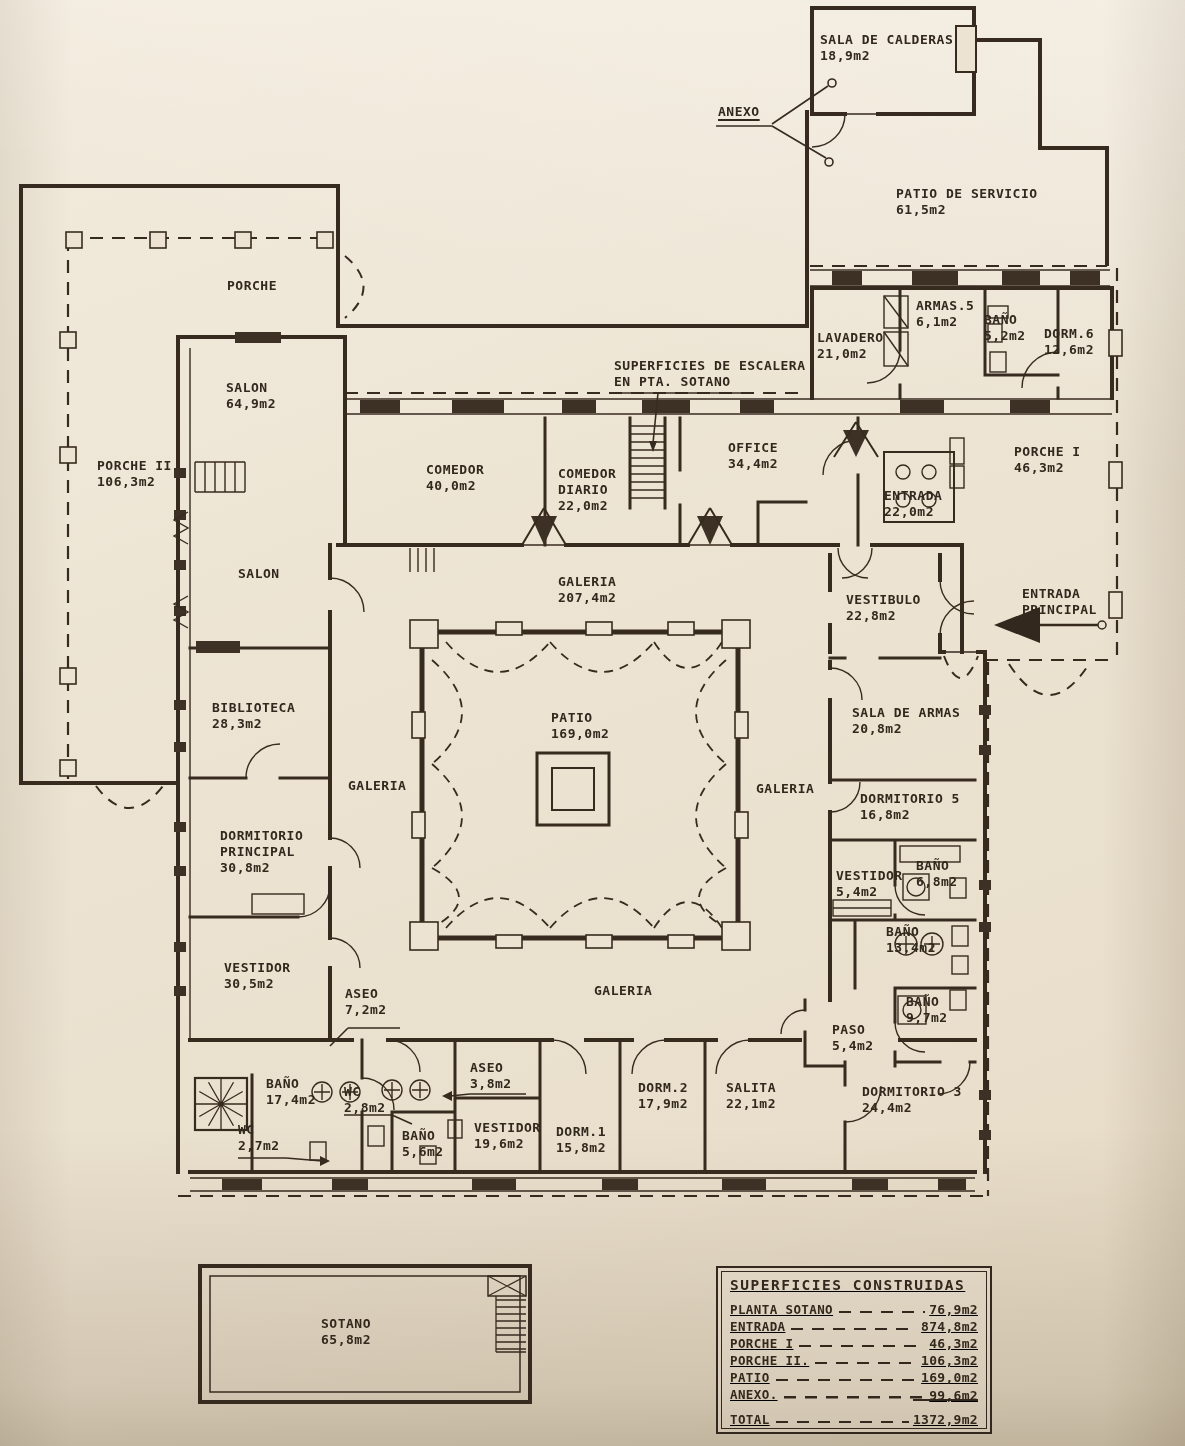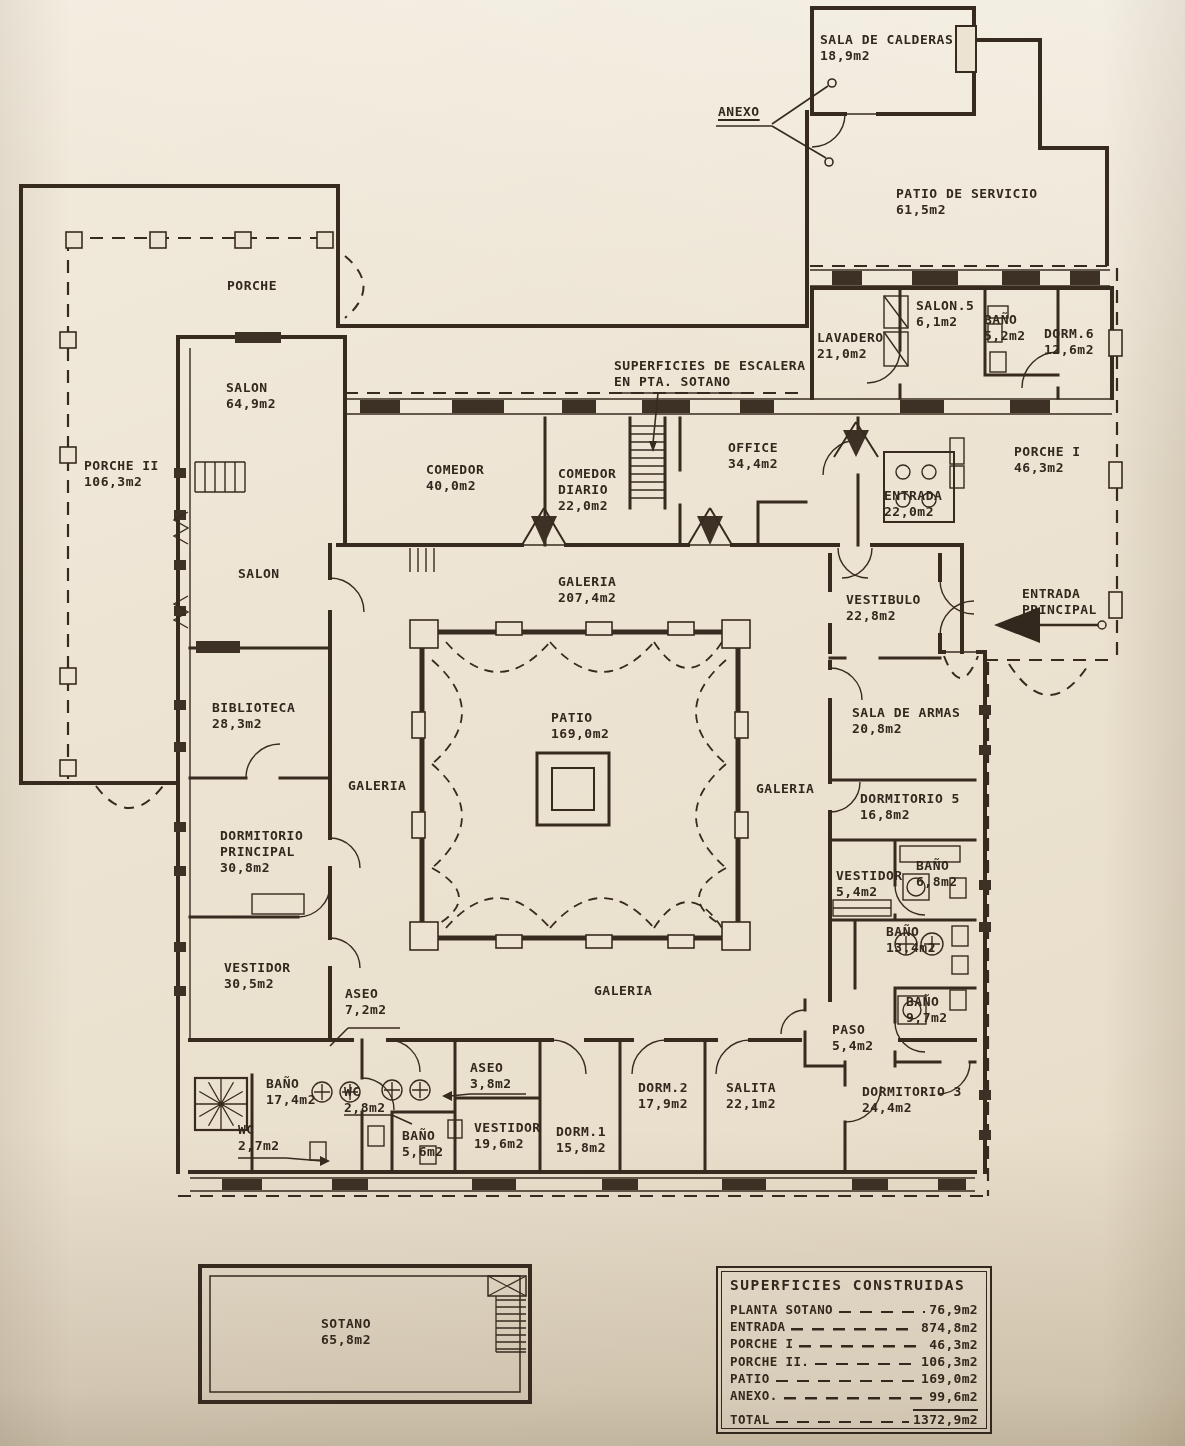--- a/index.html
+++ b/index.html
@@ -24,34 +24,34 @@
   }
   .lbl.u{text-decoration:underline;text-decoration-thickness:2px;text-underline-offset:3px;}
   
   #legend{
     position:absolute;left:716px;top:1266px;width:276px;height:168px;
     z-index:2;border:2.5px solid #33281d;background:rgba(240,232,218,.25);
     box-sizing:border-box;padding:3px;
   }
   #legend-inner{
     border:1.5px solid #33281d;height:100%;box-sizing:border-box;
-    padding:4px 8px 2px 8px;display:flex;flex-direction:column;
+    padding:4px 8px 2px 8px;display:flex;flex-direction:column;text-decoration:underline;
   }
   #legend-title{
     font:bold 14.5px/1.1 "DejaVu Sans Mono","Liberation Mono",monospace;
     letter-spacing:1.5px;color:#33281d;margin:2px 0 5px 0;white-space:pre;
   }
   .lg-row{display:flex;align-items:flex-end;height:18.5px;color:#33281d;}
   .lg-label{font:bold 12.5px/1 "DejaVu Sans Mono","Liberation Mono",monospace;letter-spacing:.4px;white-space:pre;}
   .lg-dashes{flex:1;height:3px;margin:0 4px 3px 6px;
     background-image:repeating-linear-gradient(90deg,#33281d 0 12px,transparent 12px 21px);
     background-size:100% 2.5px;background-position:0 100%;background-repeat:no-repeat;}
   .lg-value{font:bold 13px/1 "DejaVu Sans Mono","Liberation Mono",monospace;letter-spacing:.3px;white-space:pre;}
   .lg-row.total{margin-top:6px;}
-  .lg-row.total .lg-value{border-top:2.5px solid #33281d;padding-top:2px;}
+  .lg-row.total .lg-value{border-top:2.5px solid #33281d;padding-top:12px;}
 </style>
 </head>
 <body>
 
 <div id="page">
 
 <svg id="plan-svg" width="1185" height="1446" viewBox="0 0 1185 1446">
 
   <g stroke="#372b1f" fill="none" stroke-width="4" stroke-linecap="square">
     <path d="M21,186 H338 V326 M21,186 V783 M21,783 H176
@@ -340,29 +340,29 @@
   </g>
 </svg>
 
 <div class="lbl" style="left:820px;top:32px">SALA DE CALDERAS
 18,9m2</div>
 <div class="lbl" style="left:896px;top:186px">PATIO DE SERVICIO
 61,5m2</div>
 <div class="lbl" style="left:227px;top:278px">PORCHE</div>
 <div class="lbl" style="left:817px;top:330px">LAVADERO
 21,0m2</div>
-<div class="lbl" style="left:916px;top:298px">SALON.5
+<div class="lbl" style="left:916px;top:298px">ARMAS.5
 6,1m2</div>
 <div class="lbl" style="left:984px;top:312px">BAÑO
 5,2m2</div>
 <div class="lbl" style="left:1044px;top:326px">DORM.6
 12,6m2</div>
 <div class="lbl" style="left:226px;top:380px">SALON
 64,9m2</div>
-<div class="lbl" style="left:84px;top:458px">PORCHE II
+<div class="lbl" style="left:97px;top:458px">PORCHE II
 106,3m2</div>
 <div class="lbl" style="left:426px;top:462px">COMEDOR
 40,0m2</div>
 <div class="lbl" style="left:558px;top:466px">COMEDOR
 DIARIO
 22,0m2</div>
 <div class="lbl" style="left:728px;top:440px">OFFICE
 34,4m2</div>
 <div class="lbl" style="left:884px;top:488px">ENTRADA
 22,0m2</div>

